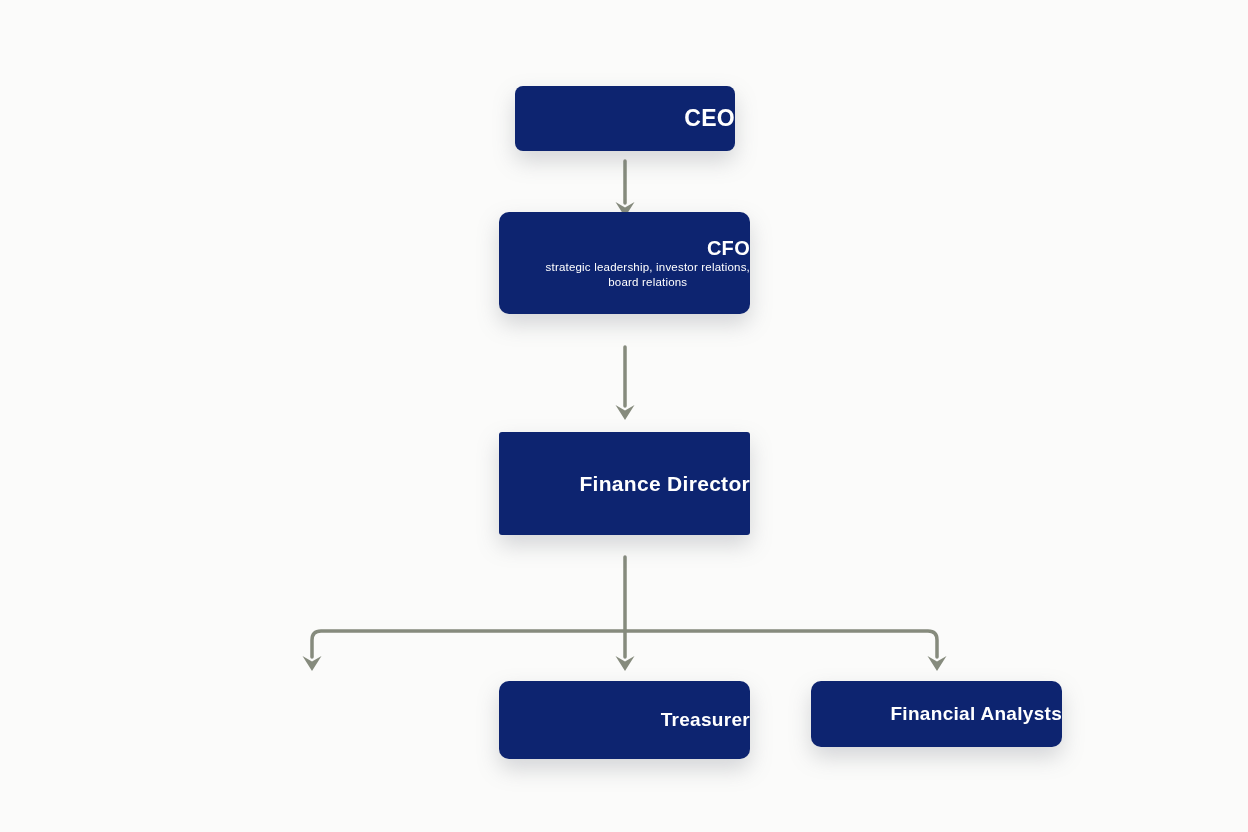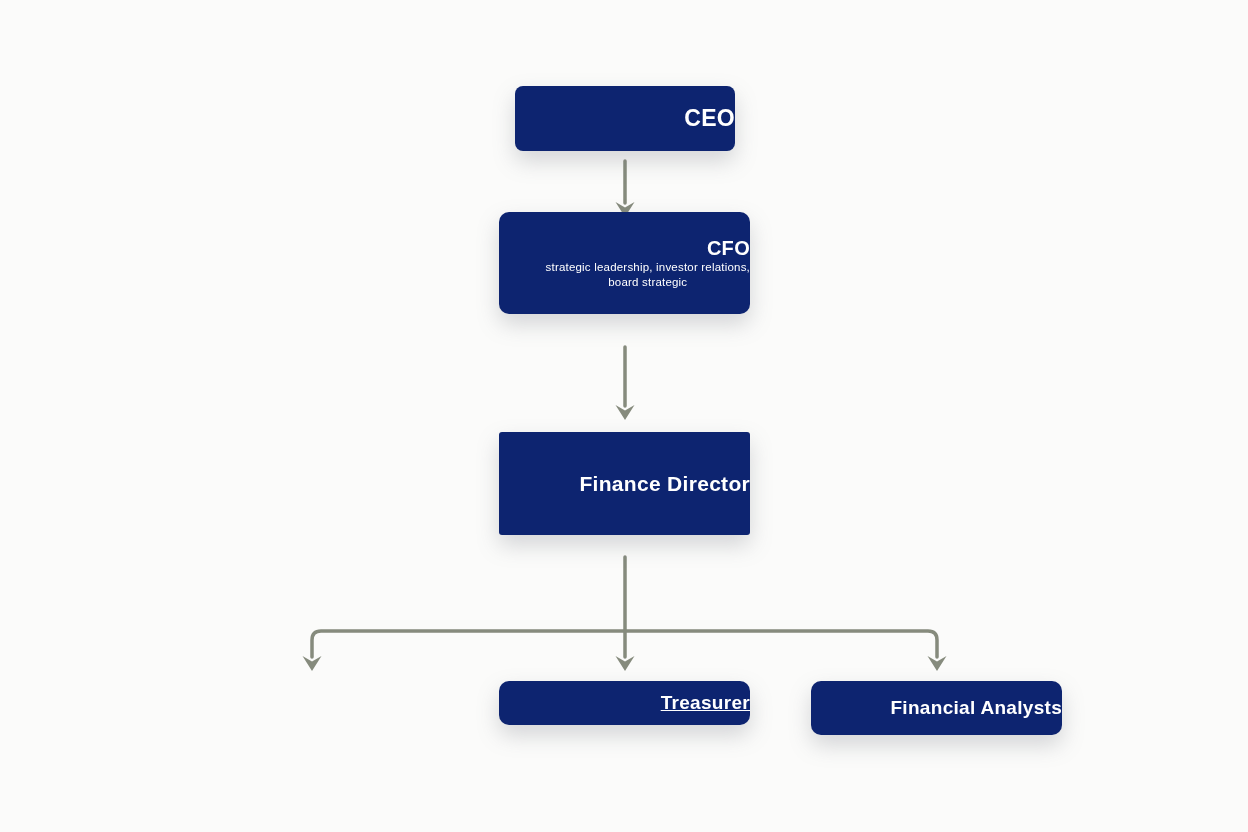--- a/index.html
+++ b/index.html
@@ -59,22 +59,22 @@
     color: var(--box_text);
   }
   
   .node-ceo        { left: 515px; top:  86px; width: 220px; height: 65px;  border-radius: 8px; }
   .node-ceo .title { font-size: 23px; }
   .node-cfo        { left: 499px; top: 212px; width: 251px; height: 102px; border-radius: 10px; }
   .node-cfo .title { font-size: 20px; }
   .node-fd         { left: 499px; top: 432px; width: 251px; height: 103px; border-radius: 3px; }
   .node-fd .title  { font-size: 21px; }
   .node-controller { left: 187px; top: 681px; width: 250px; height: 63px;  border-radius: 10px; }
-  .node-treasurer  { left: 499px; top: 681px; width: 251px; height: 44px;  border-radius: 10px; text-decoration: underline; }
-  .node-analysts   { left: 811px; top: 681px; width: 251px; height: 54px;  border-radius: 10px; }
+  .node-treasurer  { left: 499px; top: 681px; width: 251px; height: 78px;  border-radius: 10px; }
+  .node-analysts   { left: 811px; top: 681px; width: 251px; height: 66px;  border-radius: 10px; }
   .node-controller .title, .node-treasurer .title, .node-analysts .title { font-size: 19px; }
 </style>
 </head>
 <body>
 
 <div class="canvas">
 
   <svg class="connectors" viewBox="0 0 1248 832" xmlns="http://www.w3.org/2000/svg">
 
     <g>
@@ -100,21 +100,21 @@
   </svg>
 
   <div class="node node-ceo">
     <div class="title">CEO</div>
   </div>
 
   <div class="node node-cfo">
     <div class="title">CFO</div>
     <div class="subtitle">
       <div>strategic leadership, investor relations,</div>
-      <div>board strategic</div>
+      <div>board relations</div>
     </div>
   </div>
 
   <div class="node node-fd">
     <div class="title">Finance Director</div>
   </div>
 
 
   <div class="node node-treasurer">
     <div class="title">Treasurer</div>

